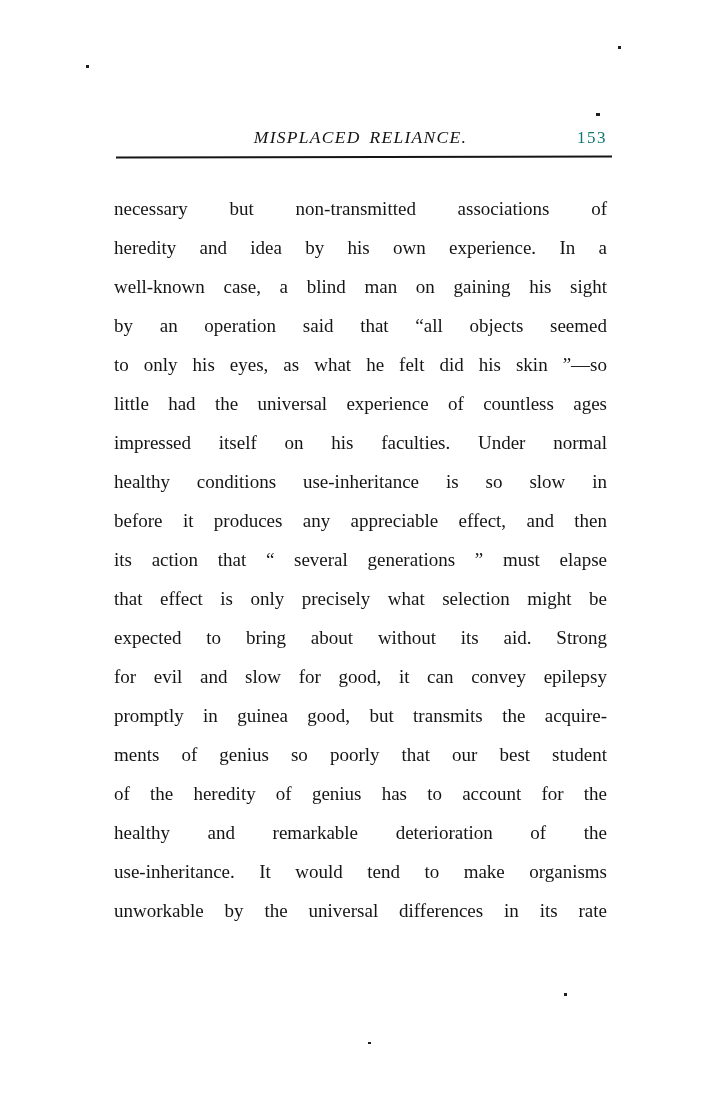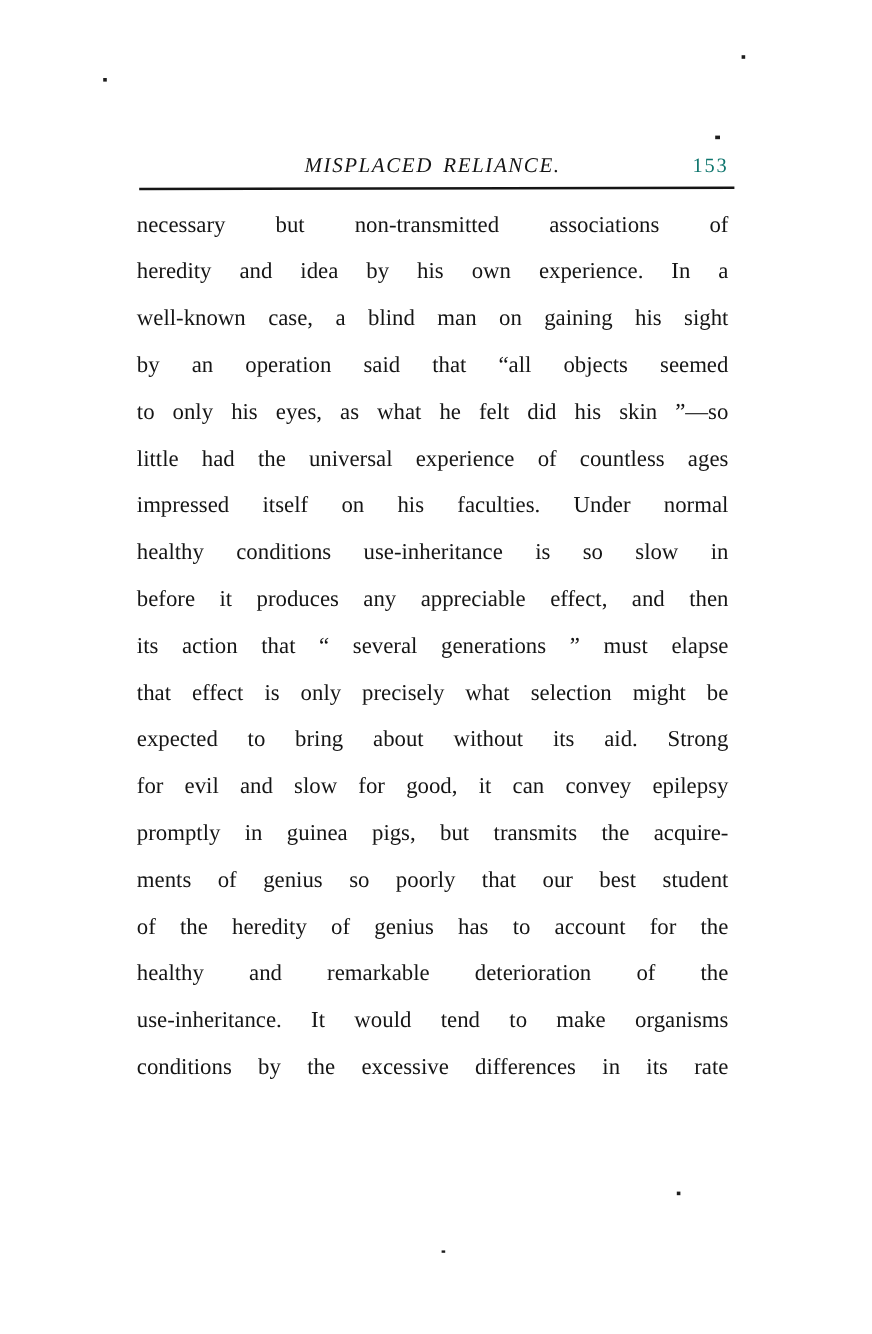--- a/index.html
+++ b/index.html
@@ -45,21 +45,21 @@
     position: absolute;
     top: 156px;
     left: 116px;
     width: 496px;
     height: 2px;
     background: #151515;
     transform: rotate(-0.12deg);
   }
   .page-body {
     position: absolute;
-    top: 168px;
+    top: 189px;
     left: 114px;
     width: 493px;
     font-size: 19px;
     line-height: 39px;
   }
   .text-line {
     height: 39px;
     text-align: justify;
     text-align-last: justify;
     -moz-text-align-last: justify;
@@ -97,26 +97,26 @@
     <div class="text-line">by an operation said that “all objects seemed</div>
     <div class="text-line">to only his eyes, as what he felt did his skin ”—so</div>
     <div class="text-line">little had the universal experience of countless ages</div>
     <div class="text-line">impressed itself on his faculties.  Under normal</div>
     <div class="text-line">healthy conditions use-inheritance is so slow in</div>
     <div class="text-line">before it produces any appreciable effect, and then</div>
     <div class="text-line">its action that “ several generations ” must elapse</div>
     <div class="text-line">that effect is only precisely what selection might be</div>
     <div class="text-line">expected to bring about without its aid.  Strong</div>
     <div class="text-line">for evil and slow for good, it can convey epilepsy</div>
-    <div class="text-line">promptly in guinea pigs, but transmits the acquire-</div>
+    <div class="text-line">promptly in guinea good, but transmits the acquire-</div>
     <div class="text-line">ments of genius so poorly that our best student</div>
     <div class="text-line">of the heredity of genius has to account for the</div>
     <div class="text-line">healthy and remarkable deterioration of the</div>
     <div class="text-line">use-inheritance.  It would tend to make organisms</div>
-    <div class="text-line">conditions by the excessive differences in its rate</div>
+    <div class="text-line">unworkable by the universal differences in its rate</div>
   </div>
 
   <div class="speck s1"></div>
   <div class="speck s2"></div>
   <div class="speck s3"></div>
   <div class="speck s4"></div>
   <div class="speck s5"></div>
 
 </div>
 

